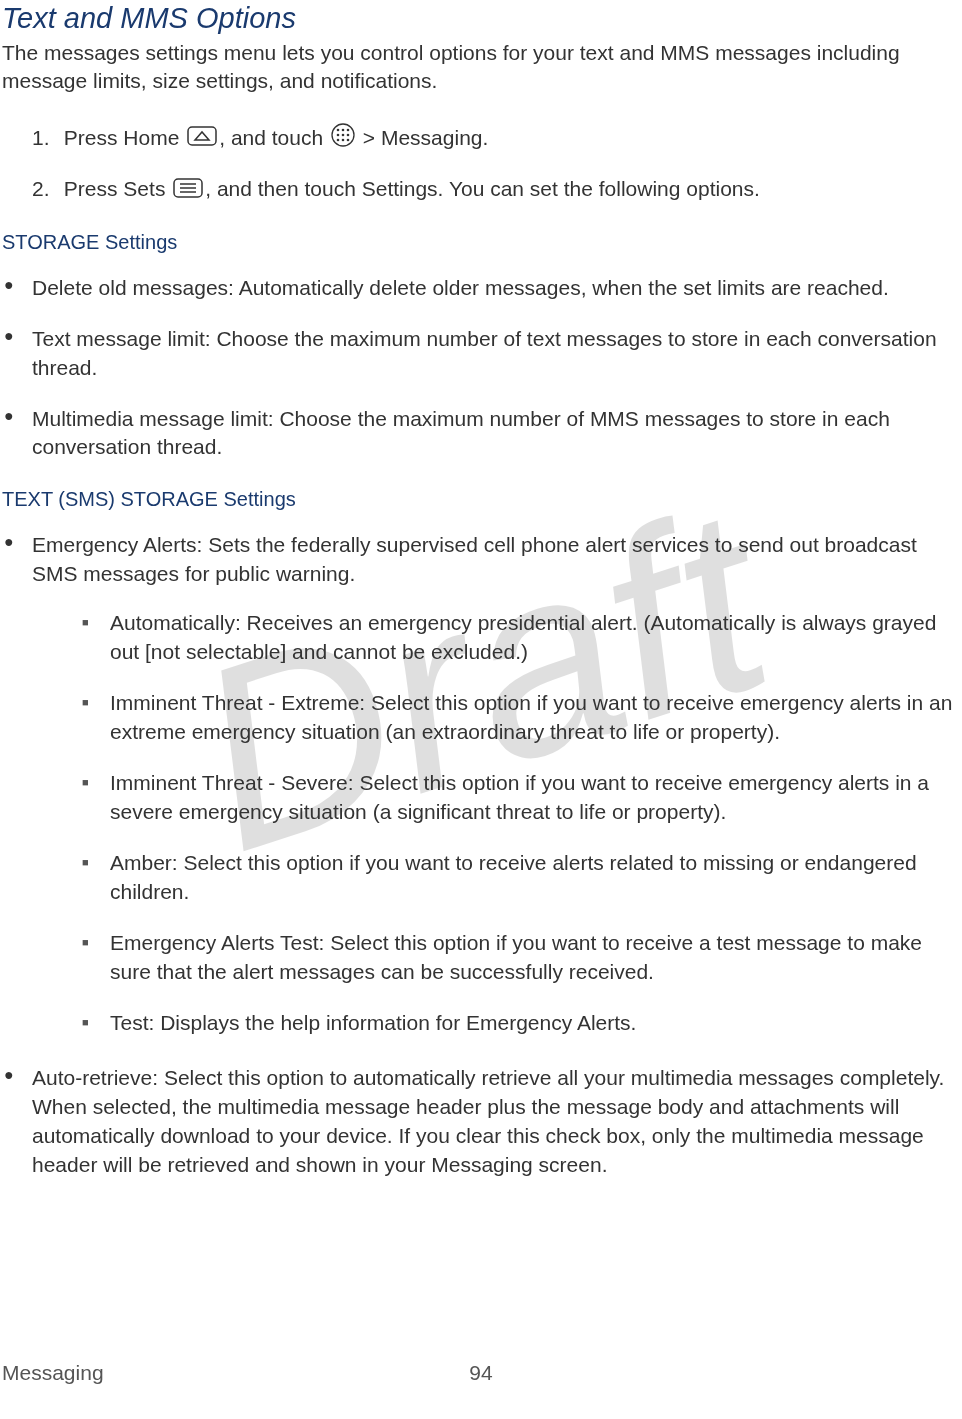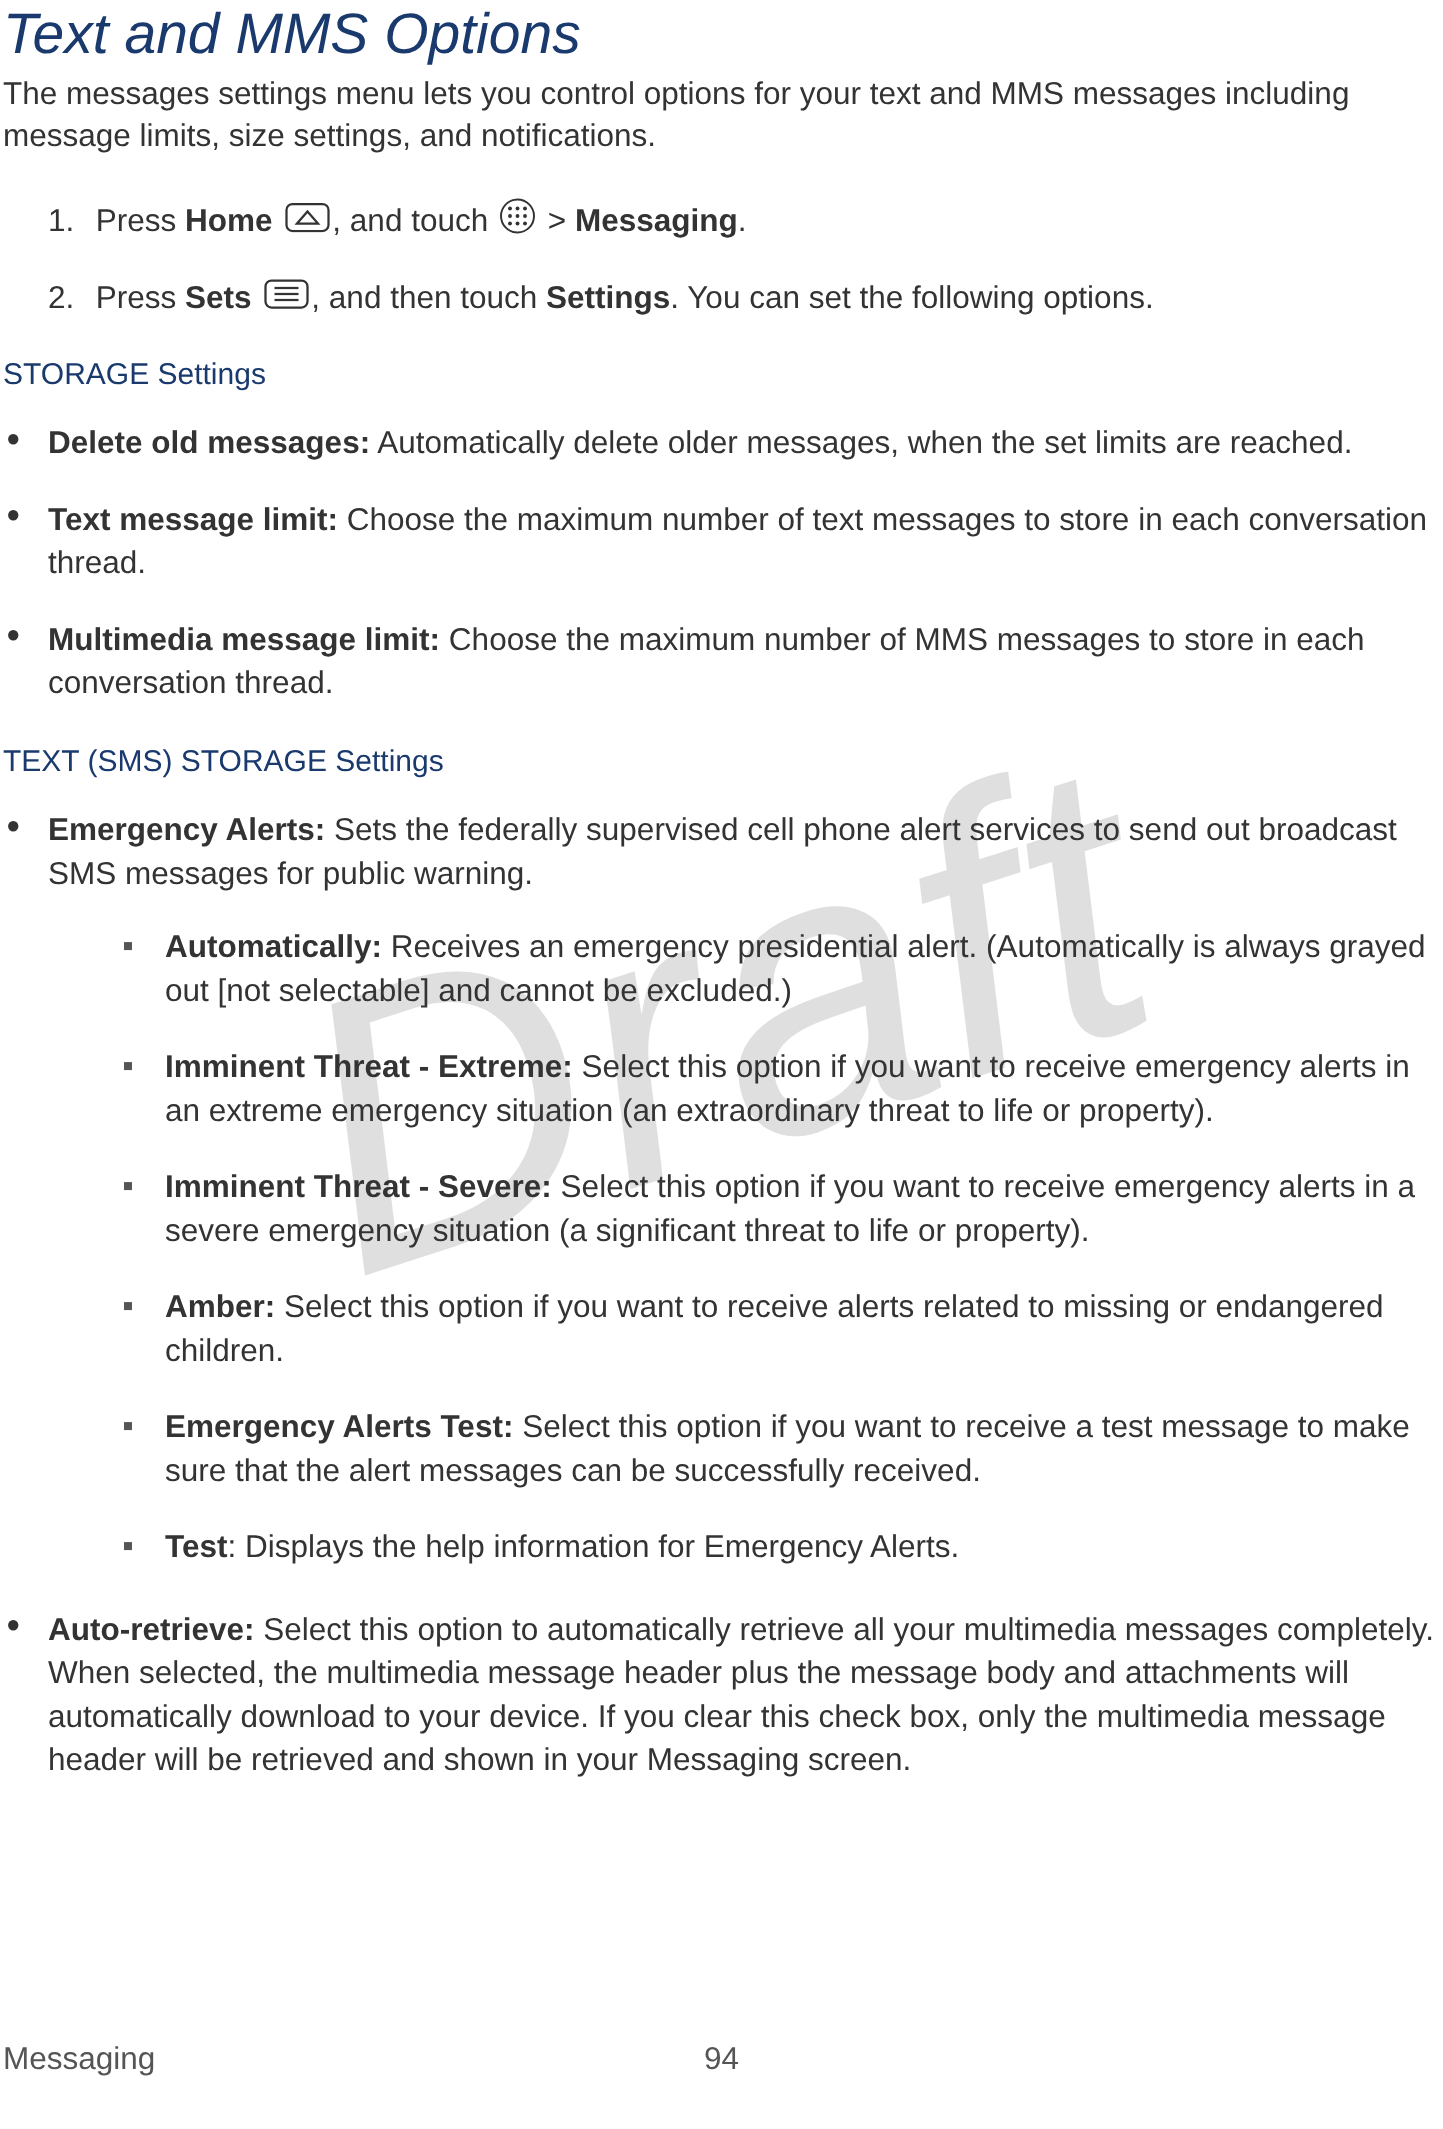--- a/index.html
+++ b/index.html
@@ -27,41 +27,41 @@
       z-index: 0;
       letter-spacing: 2px;
     }
     .content {
       position: relative;
       z-index: 1;
       padding: 2px 2px 0 2px;
     }
     .title {
       color: #1a3a6e;
-      font-size: 38px;
+      font-size: 29px;
       font-style: italic;
       margin-bottom: 4px;
     }
     .intro {
       line-height: 1.35;
       margin-bottom: 26px;
     }
     .steps {
       margin-left: 30px;
       margin-bottom: 24px;
     }
     .step {
       margin-bottom: 18px;
       line-height: 1.5;
     }
     .step-num {
       display: inline-block;
       width: 26px;
     }
-    .bold { font-weight: bold; text-align: right; }
+    .bold { font-weight: normal; text-align: right; }
     .icon-inline {
       display: inline-block;
       vertical-align: middle;
       margin: 0 2px;
     }
     .section-head {
       color: #1a3a6e;
       font-size: 20px;
       margin-bottom: 20px;
       margin-top: 8px;

